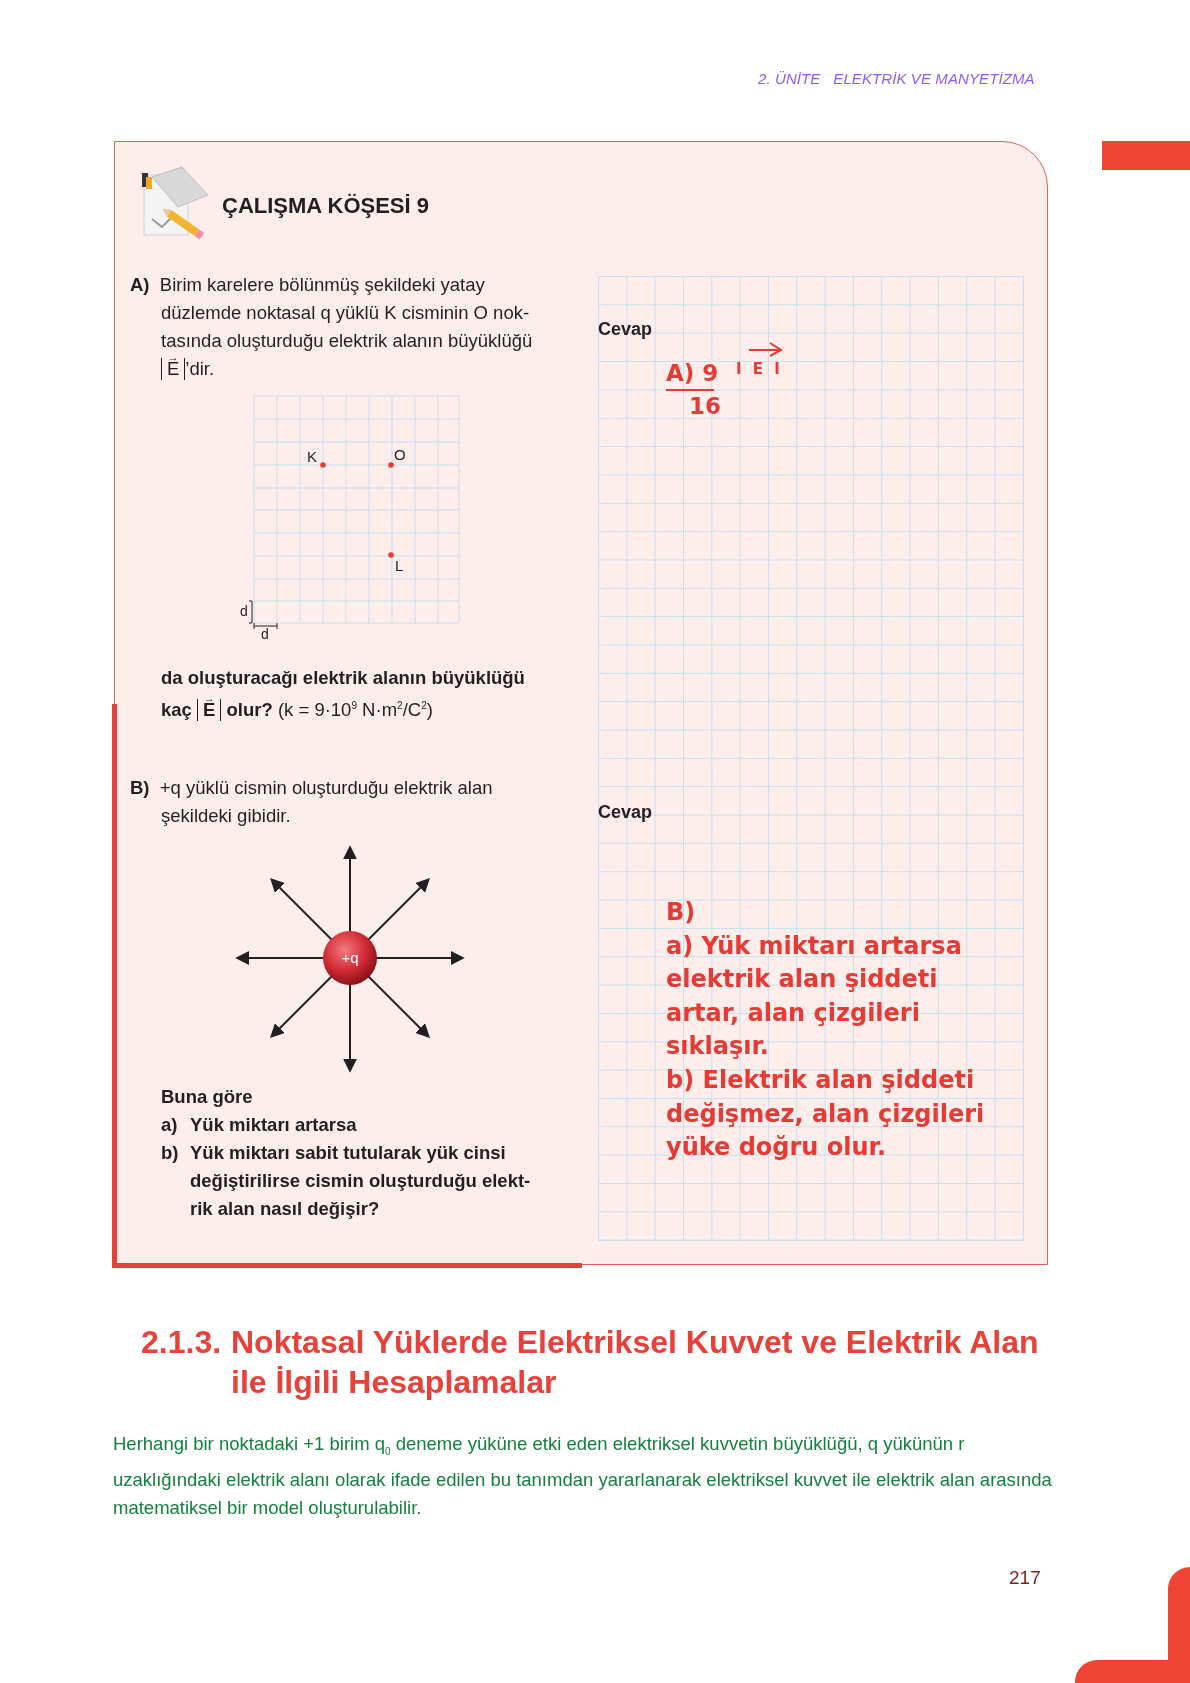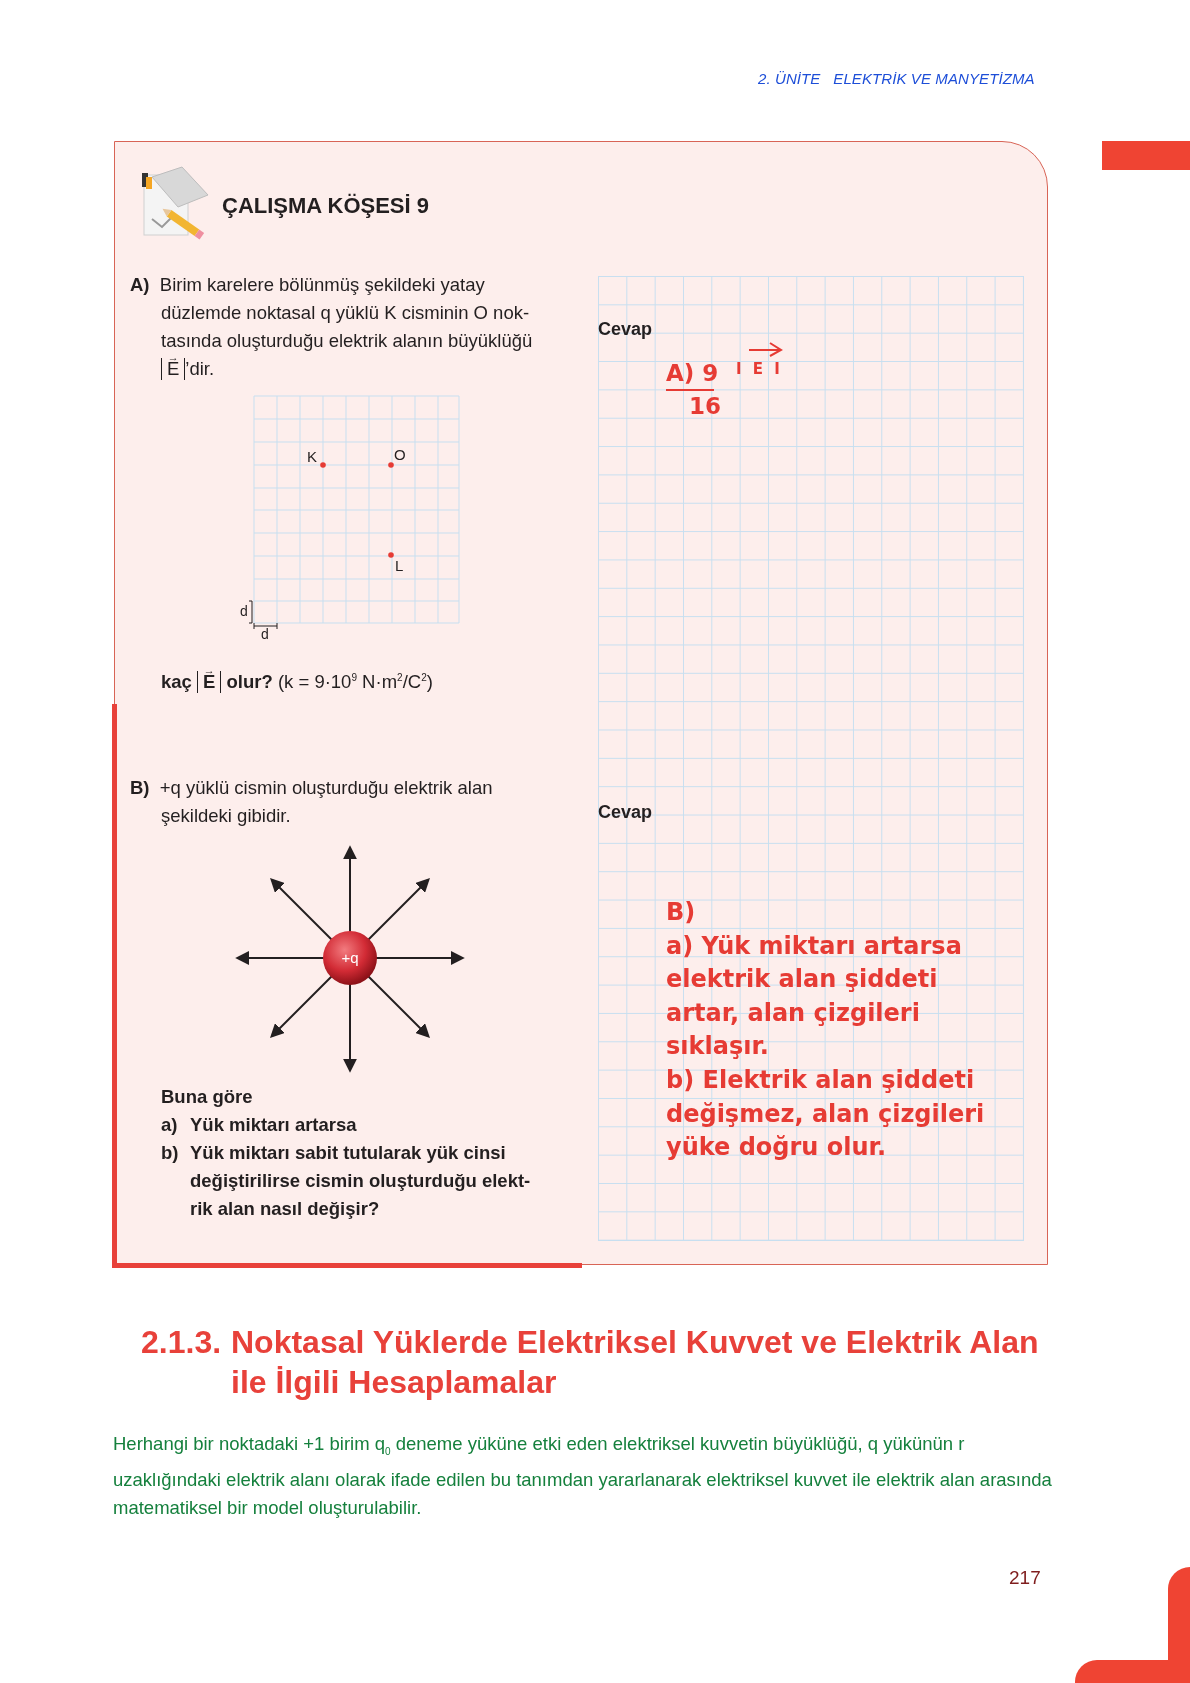--- a/index.html
+++ b/index.html
@@ -1,20 +1,20 @@
 <!DOCTYPE html>
 <html><head>
 <meta charset="utf-8">
 <style>
   html, body { margin:0; padding:0; }
   body { width:1190px; height:1683px; position:relative; background:#ffffff; overflow:hidden;
          font-family:"Liberation Sans", sans-serif; color:#231f20; }
   .abs { position:absolute; }
 
-  .running-head { left:758px; top:70px; font-size:15px; font-style:italic; color:#1d4ed8; letter-spacing:0.1px; white-space:pre; }
+  .running-head { left:758px; top:70px; font-size:15px; font-style:italic; color:#8b5cf6; letter-spacing:0.1px; white-space:pre; }
   .side-tab { left:1102px; top:141px; width:88px; height:29px; background:#ef4433; }
 
   .card { left:114px; top:141px; width:934px; height:1124px; background:#fdeeec;
           border:1px solid #d86456; border-top-right-radius:46px; box-sizing:border-box; }
   .card-left-bar { left:112px; top:704px; width:5px; height:564px; background:#e8413a; }
   .card-bottom-bar { left:112px; top:1263px; width:470px; height:5px; background:#e8413a; }
 
   .title { left:222px; top:193px; font-size:22px; font-weight:bold; color:#231f20; }
   .icon-wrap { left:138px; top:165px; width:72px; height:78px; }
 
@@ -124,20 +124,21 @@
     </g>
   </svg>
 </div>
 <div class="abs" style="left:307px; top:448px; font-size:15px;">K</div>
 <div class="abs" style="left:394px; top:446px; font-size:15px;">O</div>
 <div class="abs" style="left:395px; top:557px; font-size:15px;">L</div>
 <div class="abs" style="left:240px; top:603px; font-size:14px;">d</div>
 <div class="abs" style="left:261px; top:626px; font-size:14px;">d</div>
 
 <div class="abs q-text" style="left:161px; top:664px; width:420px;">
+  <div class="bold">da oluşturacağı elektrik alanın büyüklüğü</div>
   <div>
     <span class="bold">kaç</span>
     <span class="vec bold"><span class="arr">→</span><span>E</span></span>
     <span class="bold">olur?</span>
     <span><span>(k = 9·10</span><sup>9</sup><span> N·m</span><sup>2</sup><span>/C</span><sup>2</sup><span>)</span></span>
   </div>
 </div>
 
 <div class="abs q-text" style="left:130px; top:774px; width:440px;">
   <div><span class="q-label">B)</span>&nbsp; <span>+q yüklü cismin oluşturduğu elektrik alan</span></div>

